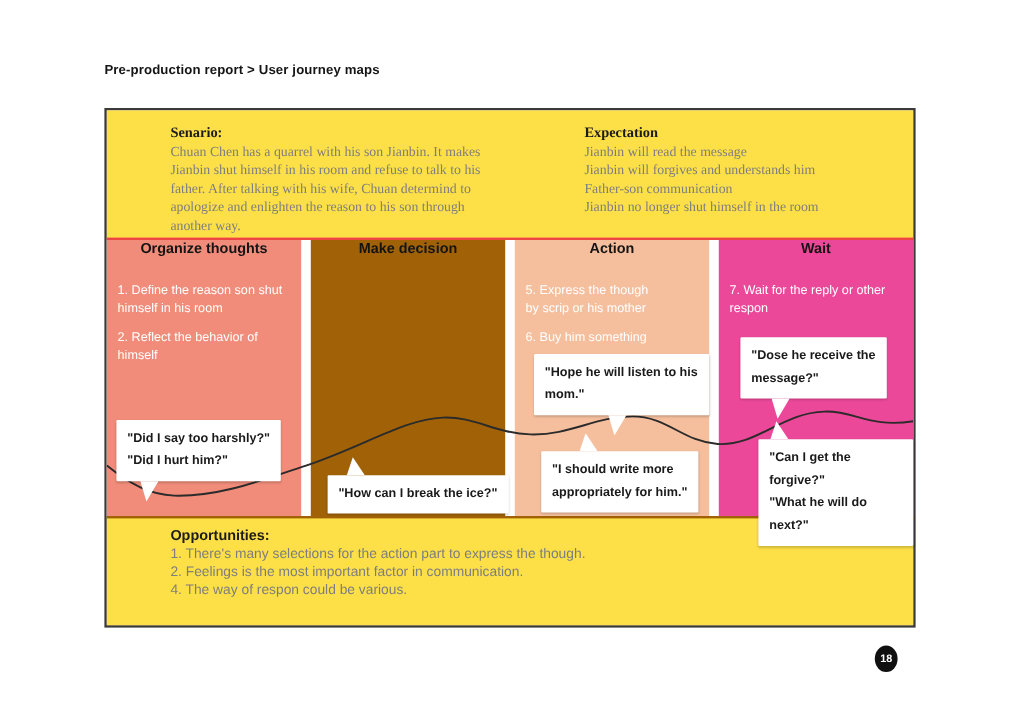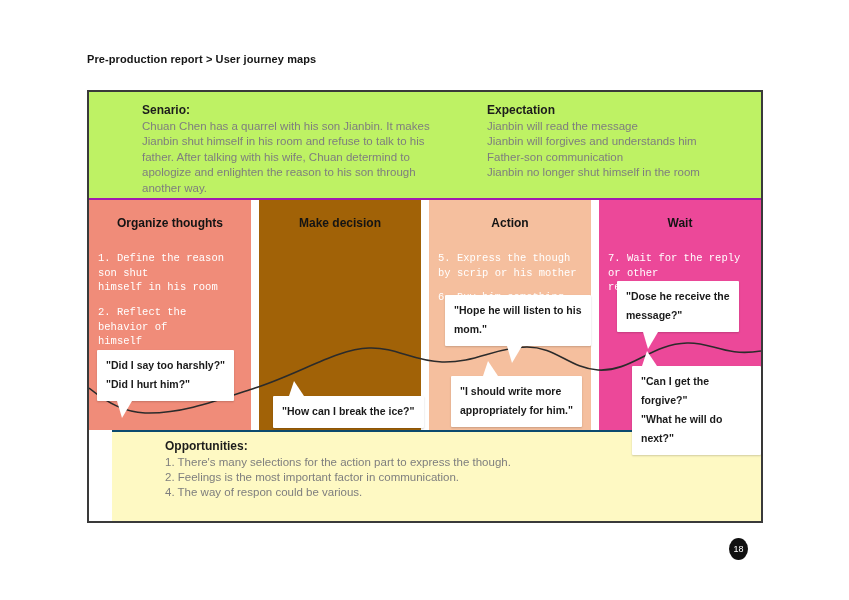--- a/index.html
+++ b/index.html
@@ -9,61 +9,61 @@
     -webkit-font-smoothing:antialiased;
   }
   .breadcrumb{
     position:absolute;left:87px;top:53px;
     font-size:11px;font-weight:bold;color:#151515;letter-spacing:.1px;
   }
   .frame{
     position:absolute;left:87px;top:90px;width:672px;height:429px;
     border:2px solid #3a3a3a;background:#fff;
   }
-  .row-top{position:relative;height:106px;border-bottom:2px solid #a21caf;background:#bef264;}
+  .row-top{position:relative;height:106px;border-bottom:2px solid #ef4444;background:#fde047;font-family:Liberation Serif, serif;}
   .scenario-block{position:absolute;left:53px;top:11px;width:345px;}
   .expectation-block{position:absolute;left:398px;top:11px;width:265px;}
   .sec-heading{font-size:12px;font-weight:bold;color:#1c1c1c;margin:0 0 2px 0;}
   .muted{font-size:11.5px;color:#7e7e7e;line-height:1.34;}
   .pre{white-space:pre-line;}
 
   .row-mid{position:relative;height:230px;display:flex;gap:8px;background:#fff;}
   .stage{flex:1 1 0;position:relative;}
   .stage-0{background:#F08C79;}
   .stage-1{background:#a16207;}
   .stage-2{background:#F5BF9E;}
   .stage-3{background:#ec4899;}
   .stage-title{
-    text-align:center;font-size:12px;font-weight:bold;color:#141414;padding-top:16px;
+    text-align:center;font-size:12px;font-weight:bold;color:#141414;
   }
-  .stage-items{margin-top:21px;padding:0 9px;font-family:Liberation Mono, monospace;}
+  .stage-items{margin-top:21px;padding:0 9px;}
   .stage-item{
     color:#ffffff;font-size:10.5px;line-height:1.4;margin-bottom:10px;white-space:pre-line;
   }
 
   .curve-svg{position:absolute;left:0;top:0;width:672px;height:230px;z-index:1;pointer-events:none;}
 
   .bubble{
     position:absolute;z-index:2;background:#ffffff;padding:6px 9px 7px 9px;
     box-shadow:0 1px 2px rgba(0,0,0,0.18);border-radius:1px;
   }
   .bubble-text{
     font-size:10.5px;font-weight:bold;color:#1a1a1a;line-height:1.8;white-space:pre-line;
   }
   .tail{position:absolute;width:0;height:0;z-index:3;}
   .tail-down{top:100%;border-left:5px solid transparent;border-right:10px solid transparent;border-top:17px solid #ffffff;}
   .tail-up{bottom:100%;border-left:5px solid transparent;border-right:10px solid transparent;border-bottom:15px solid #ffffff;}
 
-  .row-bottom{position:relative;height:89px;border-top:2px solid #0c4a6e;background:#fef9c3;margin-left:23px;}
+  .row-bottom{position:relative;height:89px;border-top:2px solid #a16207;background:#fde047;}
   .opportunities-block{position:absolute;left:53px;top:7px;width:600px;}
   .opp-item{font-size:11.5px;color:#7e7e7e;line-height:1.32;}
 
   .page-badge{
     position:absolute;left:729px;top:538px;width:19px;height:22px;border-radius:50%;
-    background:#101010;color:#ffffff;font-size:9px;font-weight:normal;
+    background:#101010;color:#ffffff;font-size:9px;font-weight:bold;
     display:flex;align-items:center;justify-content:center;
   }
 </style>
 </head>
 <body>
 
 <div class="breadcrumb">Pre-production report &gt; User journey maps</div>
 
 <div class="frame">
 

